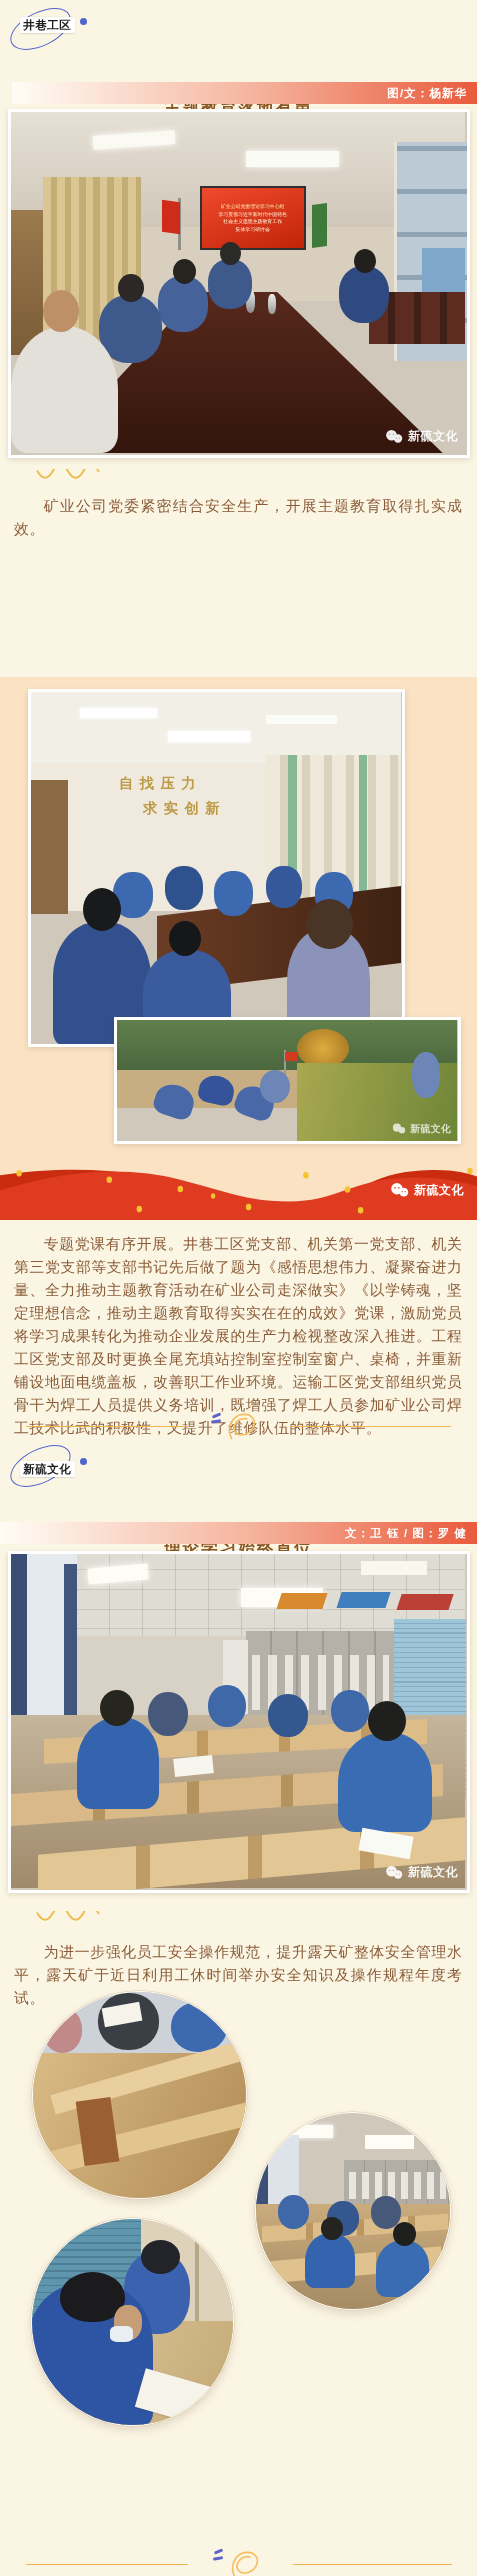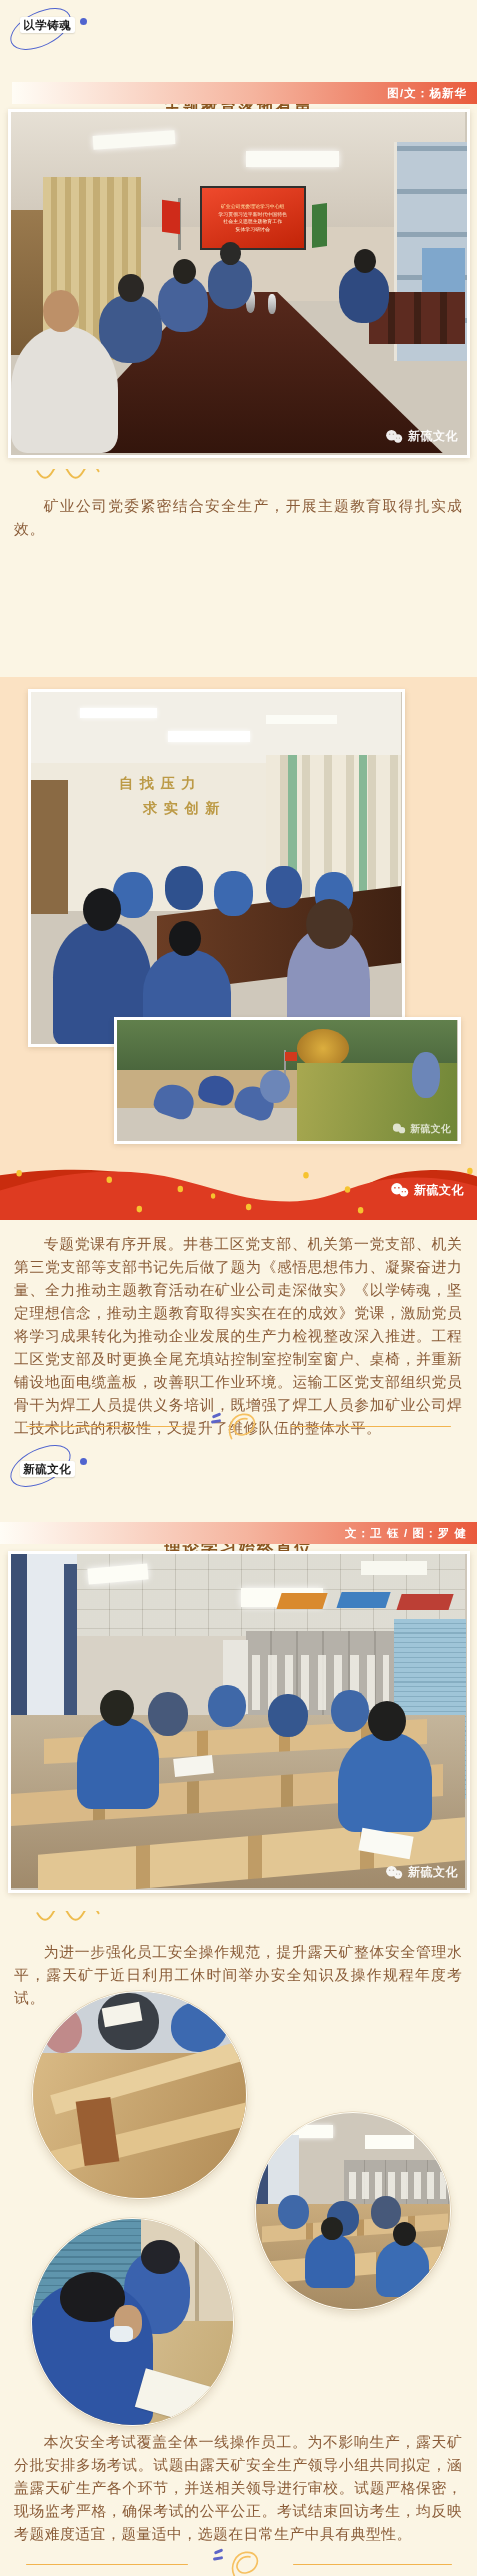--- a/index.html
+++ b/index.html
@@ -42,21 +42,21 @@
   .peach{position:absolute;left:0;width:100%;background:var(--peach-bg,#fbe2c3);}
   .screen-line{color:#fff4d8;font-size:4.9px;line-height:7.1px;text-align:center;white-space:nowrap;}
 </style>
 </head>
 <body>
 
 <div id="canvas">
 
   <div class="badge-ellipse" style="left:7.7px;top:12px;"></div>
   <div class="badge-box" style="left:19.7px;top:17px;">
-    <span>以学铸魂</span>
+    <span>井巷工区</span>
   </div>
   <div class="badge-dot" style="left:80px;top:17.5px;"></div>
 
   <div class="h-title" style="top:57px;">主题教育落地有声</div>
 
   <div class="credit-bar" style="top:82px;margin-left:12px;">
     <span>图/文：杨新华</span>
   </div>
 
   <div class="photo" style="left:7.7px;top:109px;width:462px;height:349px;">
@@ -314,23 +314,20 @@
     <div class="sc" style="position:absolute;left:22px;top:102px;width:181px;height:106px;background:linear-gradient(120deg,#dcc69c,#c3a872);"></div>
     <div class="sc" style="position:absolute;left:92px;top:33px;width:66px;height:82px;border-radius:45%;background:#3a62ae;"></div>
     <div class="sc" style="position:absolute;left:109px;top:21px;width:39px;height:34px;border-radius:50%;background:#23242a;"></div>
     <div class="sc" style="position:absolute;left:-5.5px;top:65px;width:126px;height:143px;border-radius:42% 42% 10% 10%;background:#2e55a4;"></div>
     <div class="sc" style="position:absolute;left:28.4px;top:53px;width:65px;height:50px;border-radius:50% 50% 46% 46%;background:#1b1b1e;"></div>
     <div class="sc" style="position:absolute;left:82px;top:86px;width:28.4px;height:35px;border-radius:45%;background:#c59d76;"></div>
     <div class="sc" style="position:absolute;left:78px;top:107px;width:23px;height:16.4px;border-radius:30%;background:#e8eef2;"></div>
     <div class="sc" style="position:absolute;left:107px;top:158px;width:69px;height:40px;background:#f6f4ea;transform:rotate(16deg);box-shadow:0 0.5px 1.6px rgba(0,0,0,.2);"></div>
   </div>
 
-  <div class="textblock" style="top:2424px;">
-    <p class="para">本次安全考试覆盖全体一线操作员工。为不影响生产，露天矿分批安排多场考试。试题由露天矿安全生产领导小组共同拟定，涵盖露天矿生产各个环节，并送相关领导进行审校。试题严格保密，现场监考严格，确保考试的公平公正。考试结束回访考生，均反映考题难度适宜，题量适中，选题在日常生产中具有典型性。</p>
-  </div>
 
   <div class="divider" style="top:2546px;height:29.5px;">
     <div class="div-line" style="left:26px;top:17.5px;width:162px;"></div>
     <div class="div-line" style="left:293px;top:17.5px;width:159px;"></div>
     <div class="div-dash" style="left:214px;top:4.4px;width:8.8px;transform:rotate(-22deg);"></div>
     <div class="div-dash" style="left:213px;top:11px;width:9.8px;transform:rotate(-10deg);"></div>
     <div class="abs" style="left:228px;top:3.3px;">
       <svg width="34" height="31" viewBox="0 0 62 56">
           <path d="M12,50 C2,30 14,8 32,6 C50,4 58,18 51,31 C44,44 24,48 18,37 C12,26 24,12 40,14" fill="none" stroke="#f6c060" stroke-width="3" stroke-linecap="round"></path>
         </svg>

